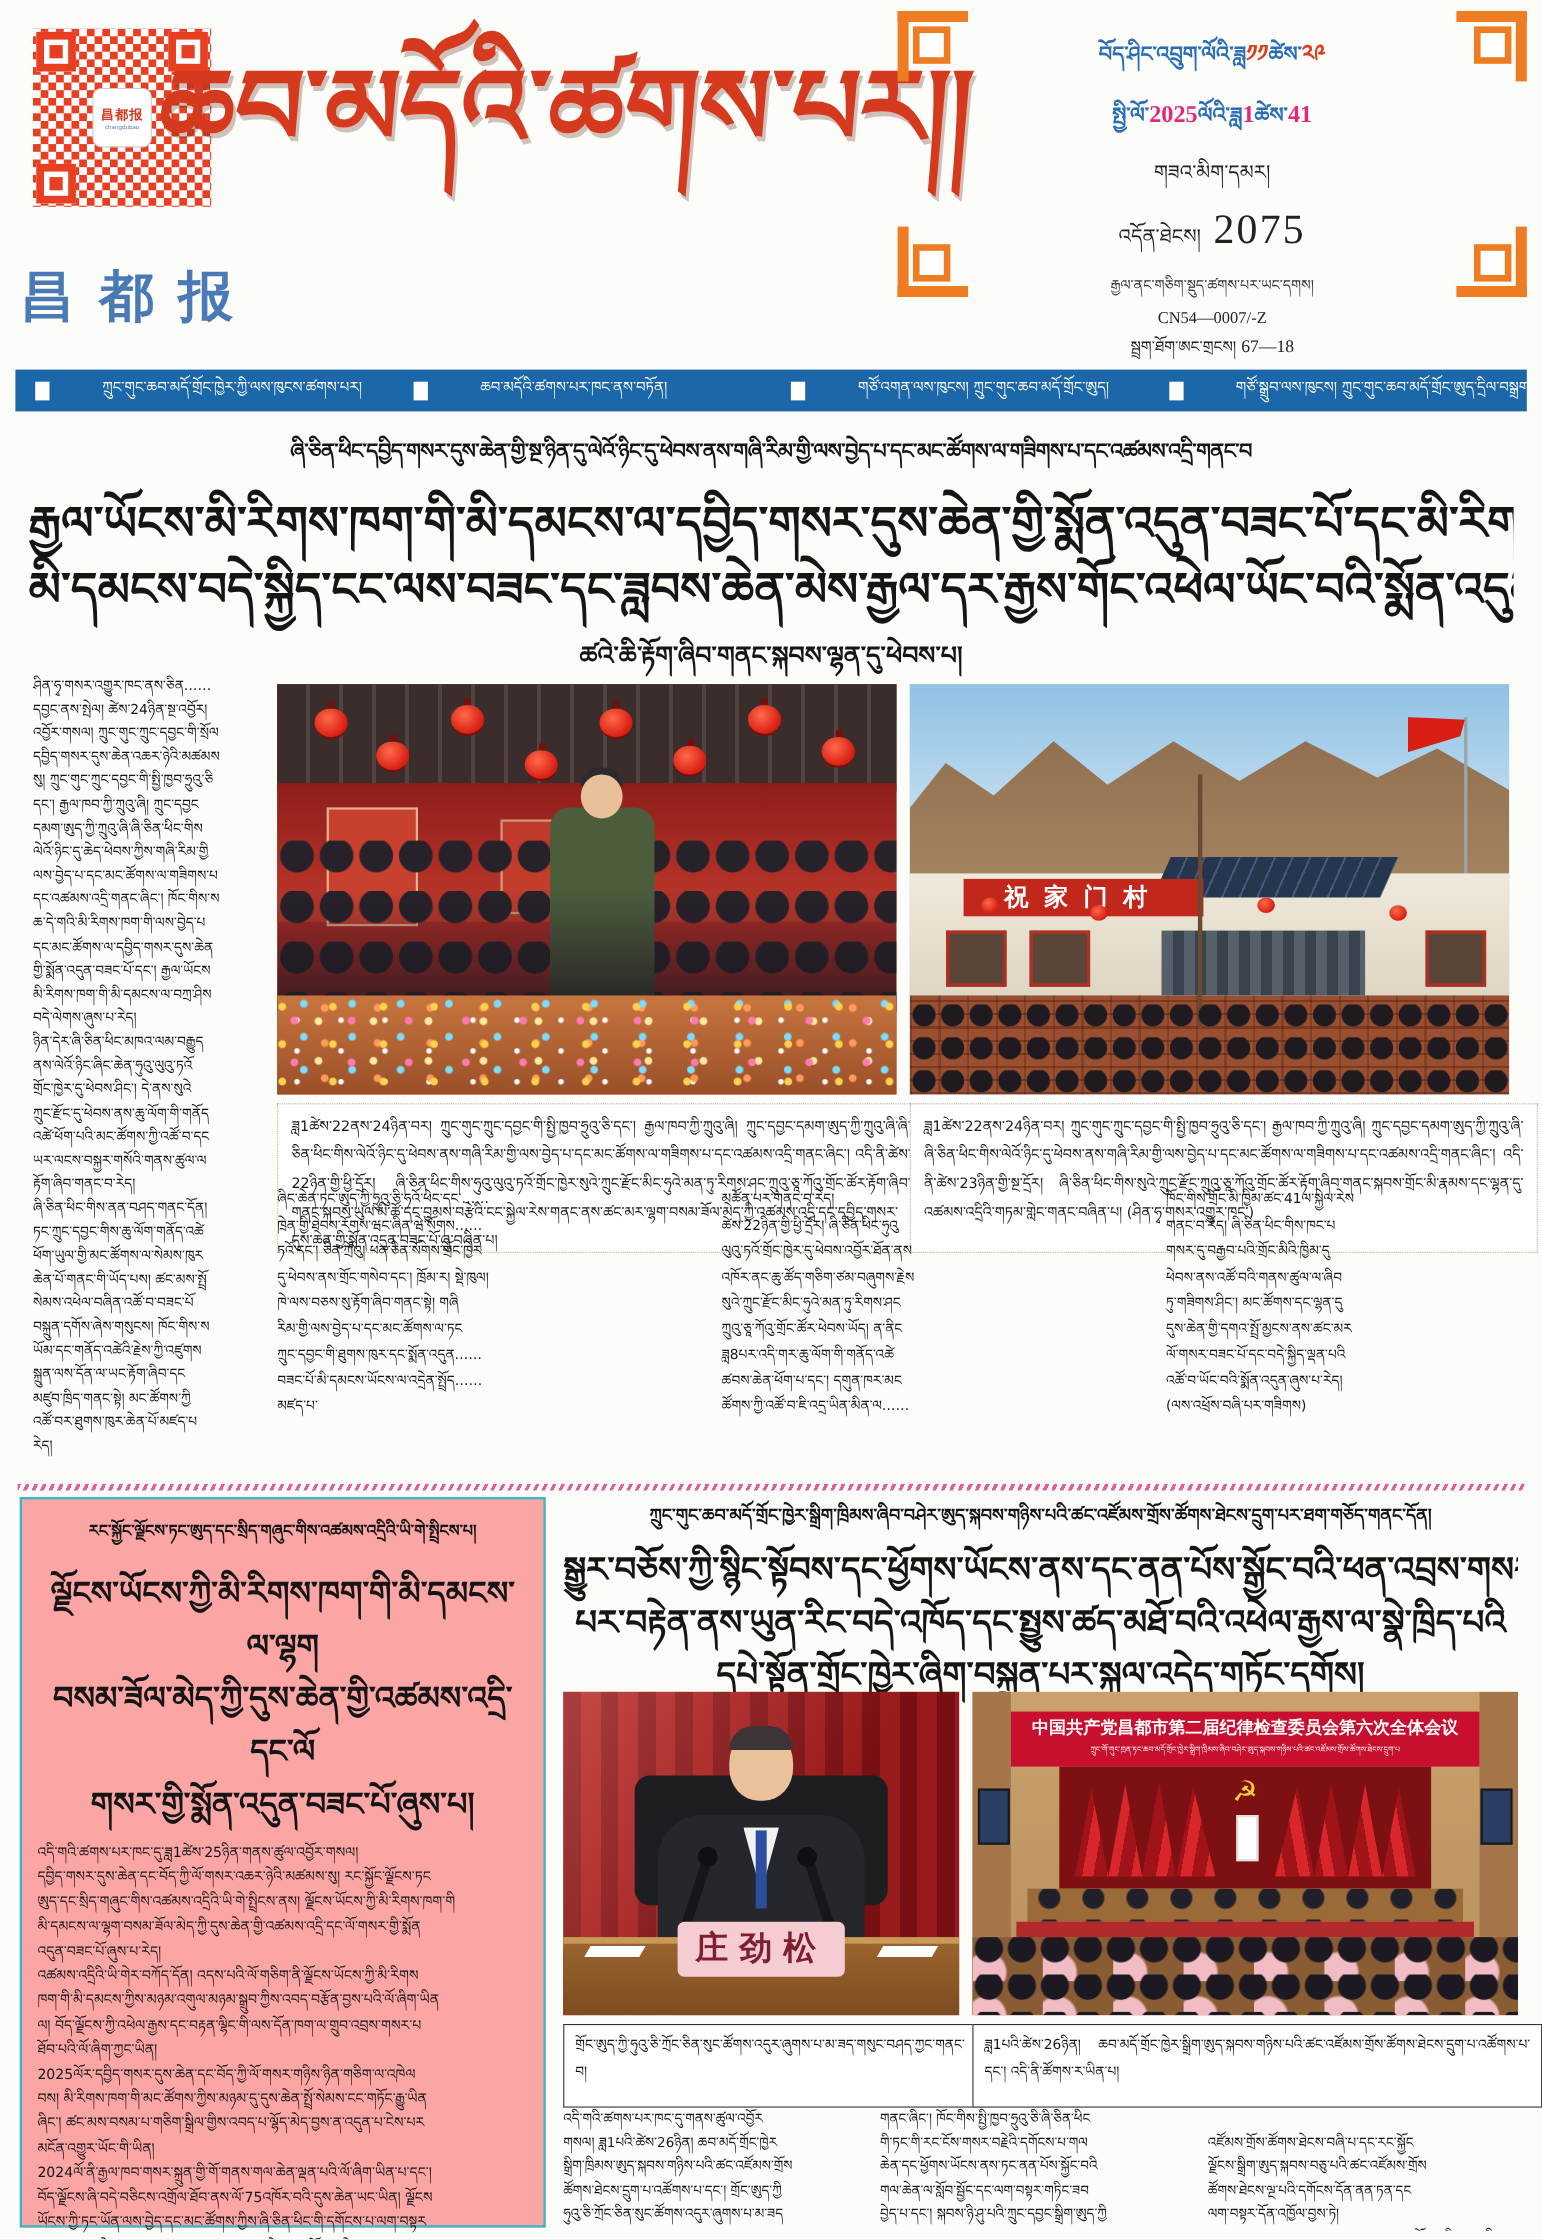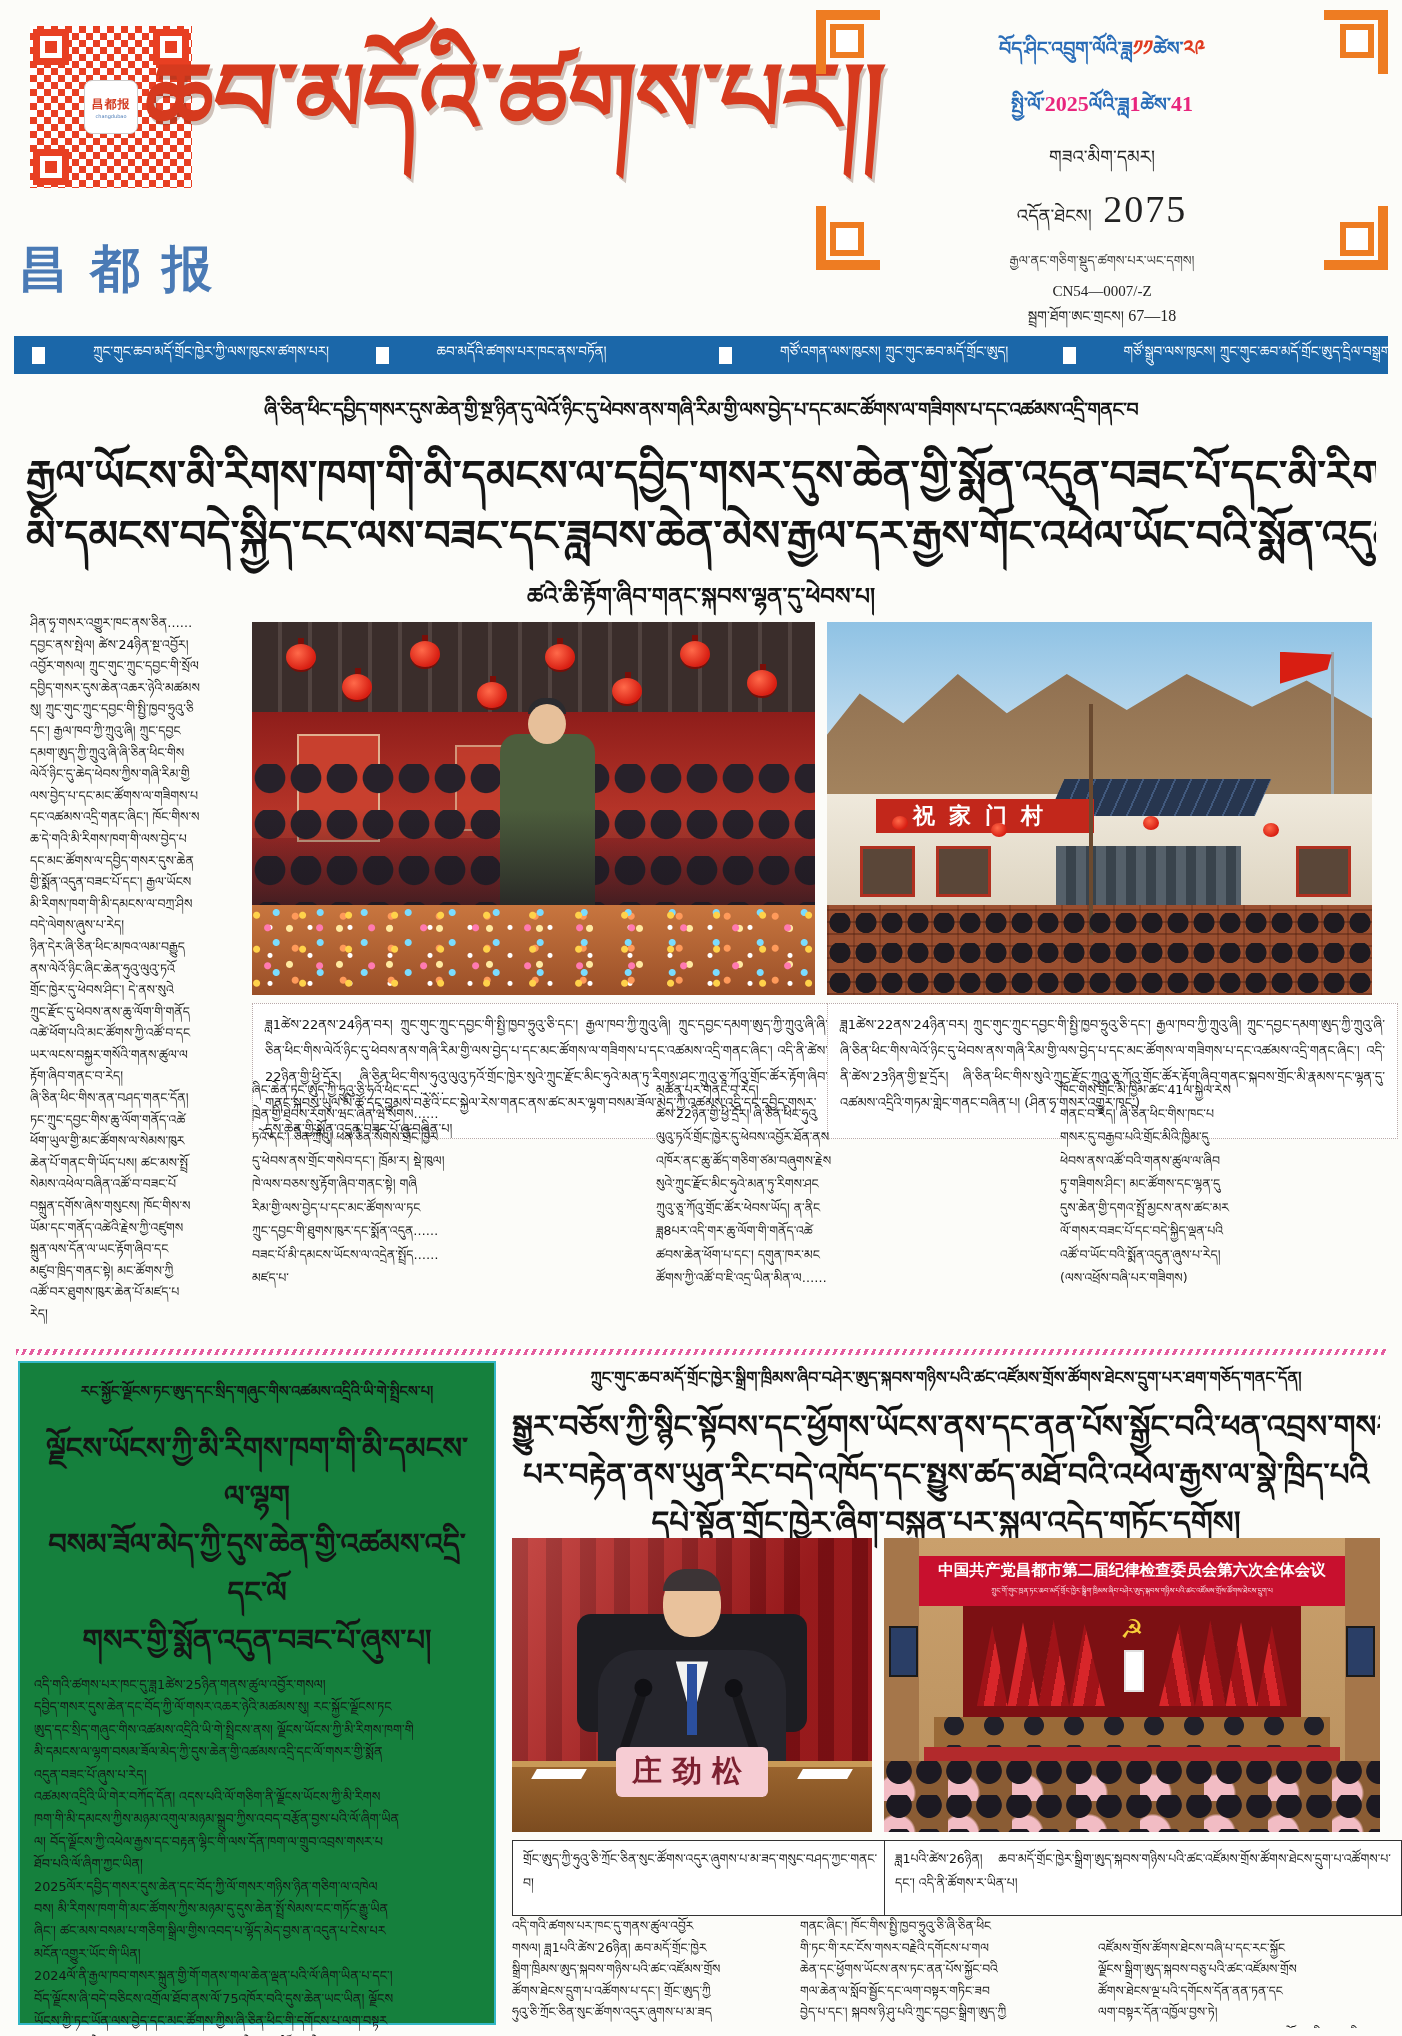--- a/index.html
+++ b/index.html
@@ -128,21 +128,21 @@
   .cap1{left:252px;top:1003px;width:563px;height:118px;}
   .cap2{left:827px;top:1003px;width:545px;height:118px;}
 
   .midcol{top:1078px;height:214px;font-size:12.5px;line-height:23.5px;white-space:pre-line;overflow:hidden;text-align:justify;}
   .mc1{left:252px;width:388px;} .mc2{left:656px;width:388px;} .mc3{left:1060px;width:312px;}
 
   .divider{left:16px;top:1349px;width:1370px;height:6px;
       background:repeating-linear-gradient(115deg,#e45d9e 0 3px,#fff 3px 7px);}
 
   
-  .story2{left:18px;top:1361px;width:478px;height:664px;border:2px solid #32b7c6;background:#15803d;
+  .story2{left:18px;top:1361px;width:478px;height:664px;border:2px solid #32b7c6;background:#fca5a5;
       padding:10px 14px;box-sizing:border-box;}
   .s2-eyebrow{text-align:center;font-size:14.5px;font-weight:bold;margin-top:2px;white-space:nowrap;overflow:hidden;}
   .s2-hl{text-align:center;font-size:29px;font-weight:bold;line-height:48px;margin-top:8px;}
   .s2-body{margin-top:10px;font-size:12.8px;line-height:22.4px;white-space:pre-line;text-align:justify;}
 
   
   .s3-eyebrow{left:512px;top:1360px;width:868px;text-align:center;font-size:16px;font-weight:bold;white-space:nowrap;overflow:hidden;}
   .s3-hl{left:512px;width:868px;text-align:center;font-size:31px;font-weight:bold;white-space:nowrap;overflow:hidden;}
   .s3-h1{top:1392px;} .s3-h2{top:1440px;} .s3-h3{top:1488px;}
 

